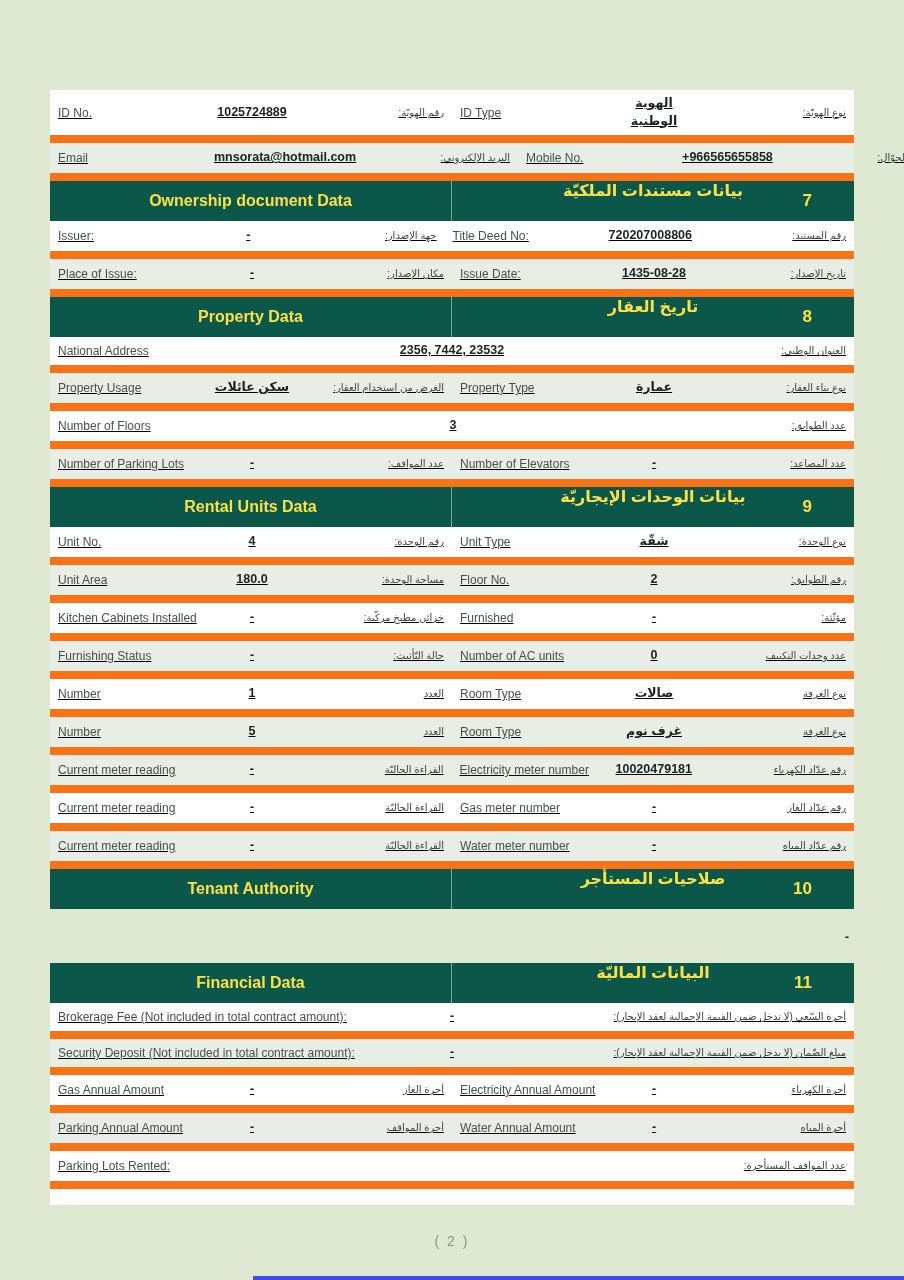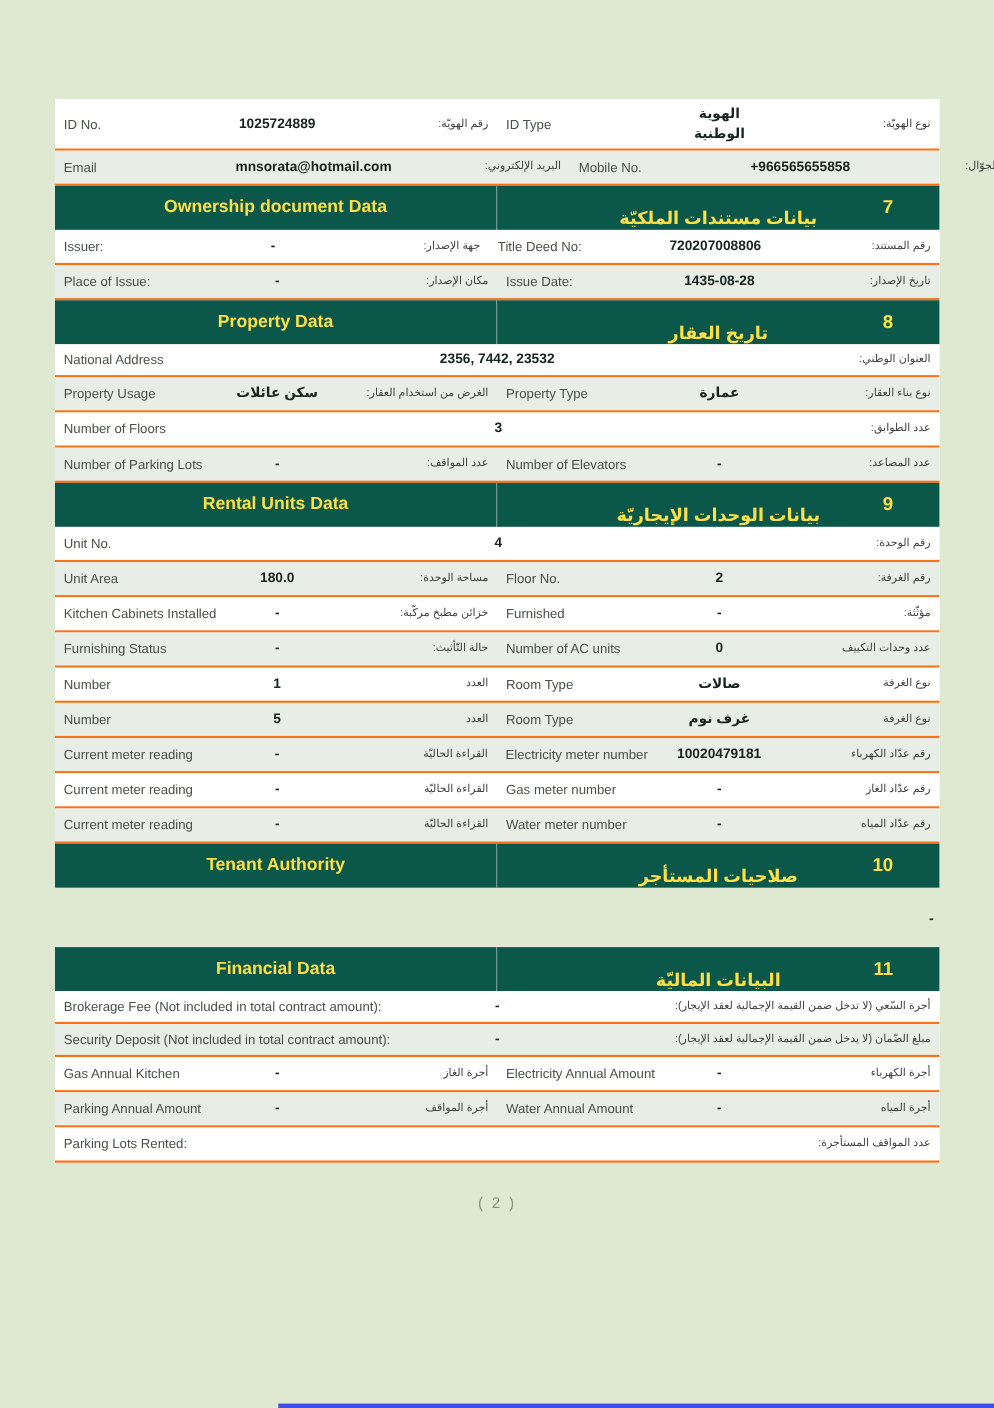--- a/index.html
+++ b/index.html
@@ -12,41 +12,41 @@
     font-family:"Liberation Sans","DejaVu Sans",sans-serif;
     -webkit-font-smoothing:antialiased;
   }
   .page{padding:90px 50px 0 50px;box-sizing:border-box;}
   .card{background:#ffffff;}
 
   
   .sec{display:flex;background:var(--teal);color:#fde047;height:40px;font-weight:bold;}
   .sec-left{width:50%;display:flex;align-items:center;justify-content:center;
     font-size:16px;border-right:1px solid rgba(255,255,255,.45);box-sizing:border-box;}
-  .sec-right{width:50%;position:relative;display:flex;align-items:flex-end;justify-content:center;}
+  .sec-right{width:50%;position:relative;display:flex;align-items:flex-start;justify-content:center;}
   .sec-ar{font-size:16px;}
   .sec-num{position:absolute;right:42px;top:50%;transform:translateY(-50%);font-size:17px;}
 
   
-  .row{background:#fff;border-bottom:2px solid #f97316;}
+  .row{background:#fff;border-bottom:8px solid #f97316;text-decoration:underline;}
   .row.shade{background:var(--row-shade);}
   .row.pair{display:flex;}
   .half{flex:1;display:grid;grid-template-columns:152px 1fr 150px;align-items:center;
     column-gap:4px;padding:5px 8px;box-sizing:border-box;min-height:30px;}
   .row.full{display:grid;grid-template-columns:312px 1fr 312px;align-items:center;
     column-gap:6px;padding:5px 8px;box-sizing:border-box;min-height:30px;}
   .cell-en{font-size:12px;color:#475049;line-height:1.5;}
   .cell-val{font-size:12.5px;font-weight:bold;color:#18241f;text-align:center;line-height:1.4;}
   .cell-ar{font-size:10px;color:#404040;text-align:right;line-height:1.6;}
 
   
   .gap-row{height:54px;display:flex;align-items:center;justify-content:flex-end;
     font-weight:bold;font-size:13px;color:#1f2823;padding:0 5px;}
 
-  .card.financial{}
+  .card.financial{padding-bottom:16px;}
 
   .pagenum{text-align:center;margin-top:28px;font-size:14px;color:#89938a;letter-spacing:2px;}
   .bottom-bar{position:absolute;bottom:0;left:253px;right:0;height:4px;background:var(--bottom-bar);}
 </style>
 </head>
 <body>
 
 <div class="page">
   <div class="card" id="card-0">
       <div class="row pair">
@@ -153,31 +153,36 @@
           <span class="sec-ar" dir="rtl" lang="ar">بيانات الوحدات الإيجاريّة</span>
           <span class="sec-num">9</span>
         </div>
       </div>
       <div class="row pair">
         <div class="half">
           <span class="cell-en">Unit No.</span>
           <span class="cell-val" dir="auto">4</span>
           <span class="cell-ar" dir="rtl" lang="ar">رقم الوحدة:</span>
         </div>
+        <div class="half">
+          <span class="cell-en">Unit Type</span>
+          <span class="cell-val" dir="auto">شقّة</span>
+          <span class="cell-ar" dir="rtl" lang="ar">نوع الوحدة:</span>
+        </div>
       </div>
       <div class="row pair shade">
         <div class="half">
           <span class="cell-en">Unit Area</span>
           <span class="cell-val" dir="auto">180.0</span>
           <span class="cell-ar" dir="rtl" lang="ar">مساحة الوحدة:</span>
         </div>
         <div class="half">
           <span class="cell-en">Floor No.</span>
           <span class="cell-val" dir="auto">2</span>
-          <span class="cell-ar" dir="rtl" lang="ar">رقم الغرفة:</span>
+          <span class="cell-ar" dir="rtl" lang="ar">رقم الطوابق:</span>
         </div>
       </div>
       <div class="row pair">
         <div class="half">
           <span class="cell-en">Kitchen Cabinets Installed</span>
           <span class="cell-val" dir="auto">-</span>
           <span class="cell-ar" dir="rtl" lang="ar">خزائن مطبخ مركّبة:</span>
         </div>
         <div class="half">
           <span class="cell-en">Furnished</span>
@@ -281,21 +286,21 @@
         <span class="cell-val" dir="auto">-</span>
         <span class="cell-ar" dir="rtl" lang="ar">أجرة السّعي (لا تدخل ضمن القيمة الإجمالية لعقد الإيجار):</span>
       </div>
       <div class="row full shade">
         <span class="cell-en">Security Deposit (Not included in total contract amount):</span>
         <span class="cell-val" dir="auto">-</span>
         <span class="cell-ar" dir="rtl" lang="ar">مبلغ الضّمان (لا يدخل ضمن القيمة الإجمالية لعقد الإيجار):</span>
       </div>
       <div class="row pair">
         <div class="half">
-          <span class="cell-en">Gas Annual Kitchen</span>
+          <span class="cell-en">Gas Annual Amount</span>
           <span class="cell-val" dir="auto">-</span>
           <span class="cell-ar" dir="rtl" lang="ar">أجرة الغاز</span>
         </div>
         <div class="half">
           <span class="cell-en">Electricity Annual Amount</span>
           <span class="cell-val" dir="auto">-</span>
           <span class="cell-ar" dir="rtl" lang="ar">أجرة الكهرباء</span>
         </div>
       </div>
       <div class="row pair shade">

